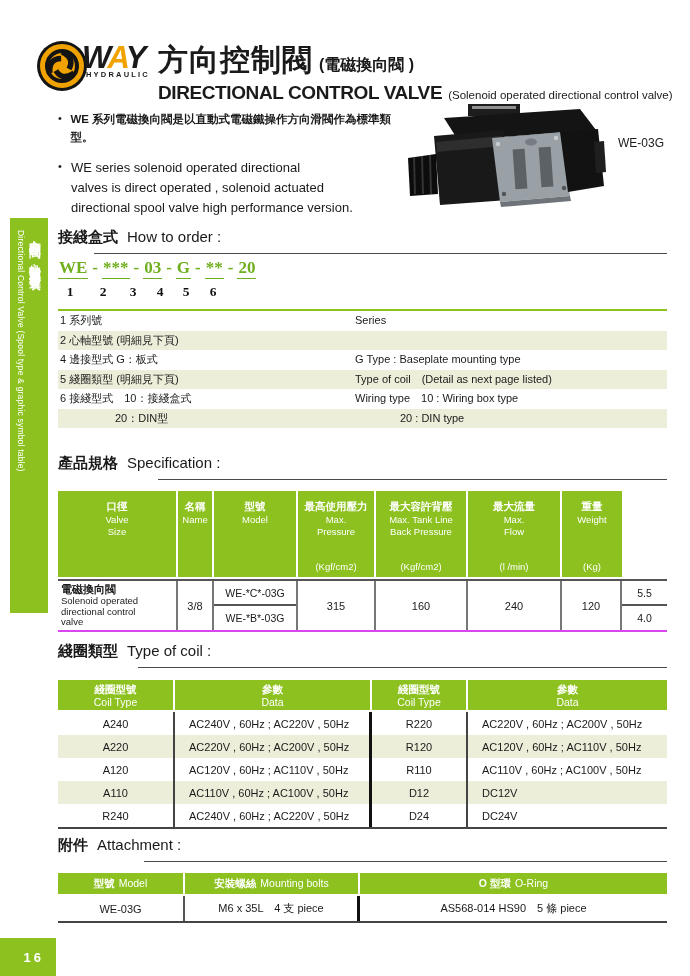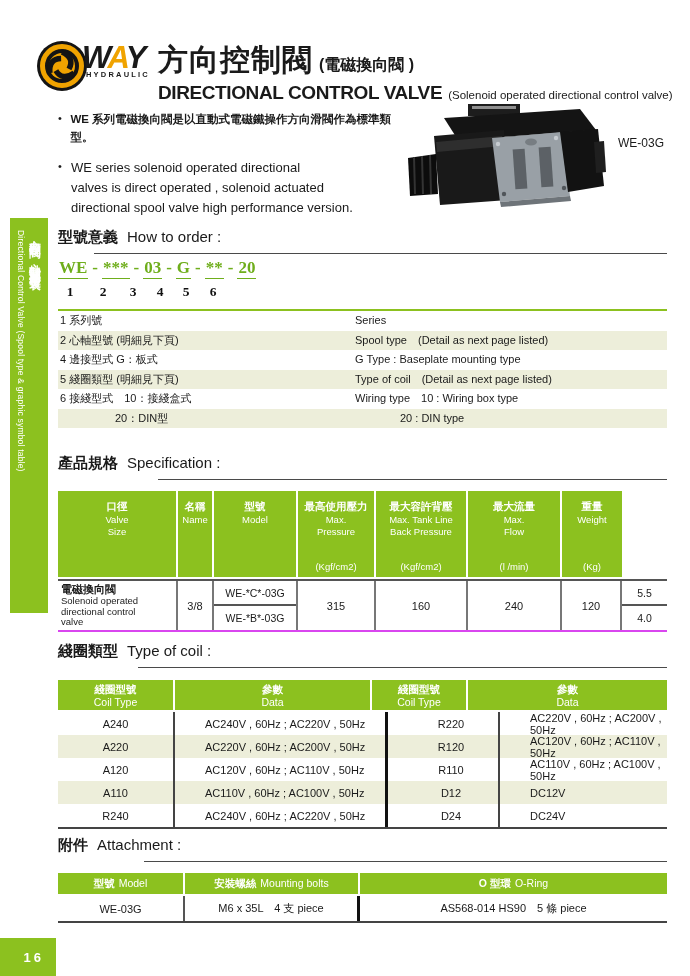--- a/index.html
+++ b/index.html
@@ -85,21 +85,21 @@
   .bc.split .half:first-child{border-bottom:2px solid #555;}
 
   
   .coil-table{margin-top:16px;}
   .coil-head,.coil-row{display:grid;grid-template-columns:117px 197px 96px 1fr;}
   .coil-head .hc2{background:var(--accent);color:#fff;text-align:center;height:30px;padding-top:3px;
                   border-right:2px solid #fff;font-size:10.5px;line-height:1.2;}
   .coil-head .hc2:last-child{border-right:none;}
   .coil-head .zh{font-weight:bold;}
   .coil-body{margin-top:2px;border-bottom:2px solid #444;}
-  .coil-row{height:23px;gap:16px;}
+  .coil-row{height:23px;}
   .coil-row:nth-child(even){background:var(--row-shade);}
   .coil-row>div{display:flex;align-items:center;font-size:11px;}
   .coil-row .ct{justify-content:center;border-right:2px solid #444;}
   .coil-row .cd{padding-left:14px;}
   .coil-row .cd.mid{border-right:3px solid #111;}
 
   
   .attach-table{margin-top:15px;}
   .attach-head,.attach-row{display:grid;grid-template-columns:127px 175px 1fr;}
   .attach-head .hc3{background:var(--accent);color:#fff;text-align:center;height:21px;line-height:21px;
@@ -193,21 +193,21 @@
   </div>
 
   <div class="tab">
     <span class="tab-en">Directional Control Valve (Spool type &amp; graphic symbol table)</span>
     <span class="tab-zh">方向控制閥　心軸型式油壓符號表</span>
   </div>
 
   <div class="content">
 
     <div class="h2" id="h2-order">
-      <span class="zh">型號意義</span><span class="en">How to order :</span>
+      <span class="zh">接綫盒式</span><span class="en">How to order :</span>
       <div class="rule"></div>
     </div>
 
     <div class="model-row">
       <span class="tok">WE</span><span class="sep">-</span><span class="tok">***</span><span class="sep">-</span><span class="tok">03</span><span class="sep">-</span><span class="tok">G</span><span class="sep">-</span><span class="tok">**</span><span class="sep">-</span><span class="tok">20</span>
     </div>
     <div class="digits-row">
       <span class="d1">1</span>
       <span class="d2">2</span>
       <span class="d3">3</span>
@@ -217,21 +217,20 @@
     </div>
     <div class="green-line"></div>
 
     <div class="order-list">
       <div class="order-row">
         <span class="order-zh">1 系列號</span>
         <span class="order-en">Series</span>
       </div>
       <div class="order-row">
         <span class="order-zh">2 心軸型號 (明細見下頁)</span>
-        <span class="order-en">Spool type　(Detail as next page listed)</span>
       </div>
       <div class="order-row">
         <span class="order-zh">4 邊接型式 G：板式</span>
         <span class="order-en">G Type : Baseplate mounting type</span>
       </div>
       <div class="order-row">
         <span class="order-zh">5 綫圈類型 (明細見下頁)</span>
         <span class="order-en">Type of coil　(Detail as next page listed)</span>
       </div>
       <div class="order-row">

